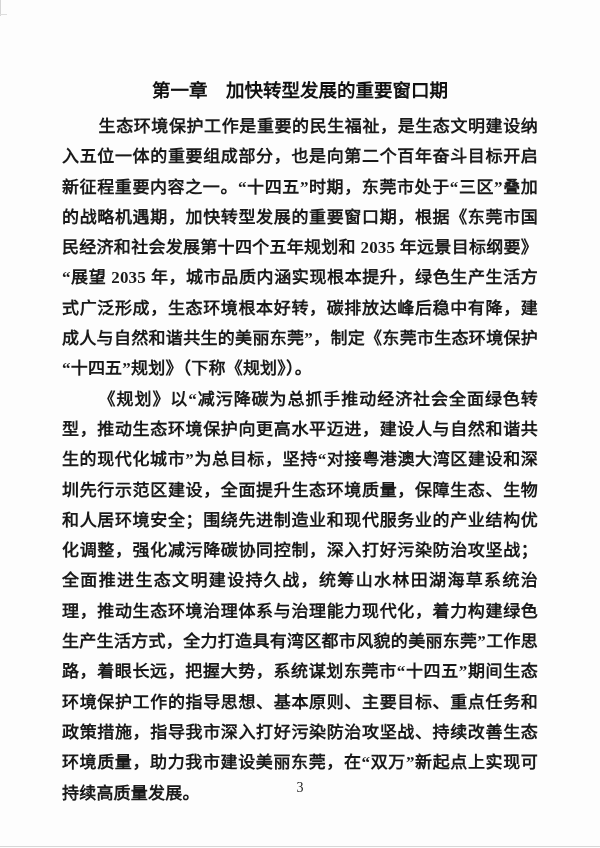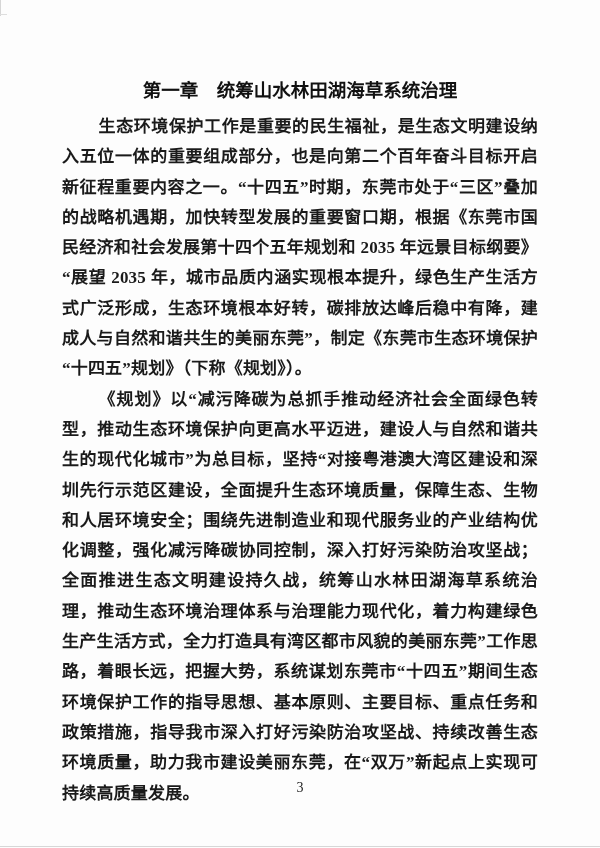--- a/index.html
+++ b/index.html
@@ -81,21 +81,21 @@
     width: 7px;
     height: 1px;
     background: #dedede;
   }
 </style>
 </head>
 <body>
 
 <div class="page">
 
-  <h1 class="chapter-title">第一章　统筹山水林田湖海草系统治理</h1>
+  <h1 class="chapter-title">第一章　加快转型发展的重要窗口期</h1>
 
   <div class="body-text">
     <p>生态环境保护工作是重要的民生福祉，是生态文明建设纳入五位一体的重要组成部分，也是向第二个百年奋斗目标开启新征程重要内容之一。“十四五”时期，东莞市处于“三区”叠加的战略机遇期，加快转型发展的重要窗口期，根据《东莞市国民经济和社会发展第十四个五年规划和 2035 年远景目标纲要》“展望 2035 年，城市品质内涵实现根本提升，绿色生产生活方式广泛形成，生态环境根本好转，碳排放达峰后稳中有降，建成人与自然和谐共生的美丽东莞”，制定《东莞市生态环境保护“十四五”规划》（下称《规划》）。</p>
     <p>《规划》以“减污降碳为总抓手推动经济社会全面绿色转型，推动生态环境保护向更高水平迈进，建设人与自然和谐共生的现代化城市”为总目标，坚持“对接粤港澳大湾区建设和深圳先行示范区建设，全面提升生态环境质量，保障生态、生物和人居环境安全；围绕先进制造业和现代服务业的产业结构优化调整，强化减污降碳协同控制，深入打好污染防治攻坚战；全面推进生态文明建设持久战，统筹山水林田湖海草系统治理，推动生态环境治理体系与治理能力现代化，着力构建绿色生产生活方式，全力打造具有湾区都市风貌的美丽东莞”工作思路，着眼长远，把握大势，系统谋划东莞市“十四五”期间生态环境保护工作的指导思想、基本原则、主要目标、重点任务和政策措施，指导我市深入打好污染防治攻坚战、持续改善生态环境质量，助力我市建设美丽东莞，在“双万”新起点上实现可持续高质量发展。</p>
   </div>
 
   <div class="page-number">3</div>
 
   <div class="edge-bottom"></div>
   <div class="edge-corner-v"></div>

